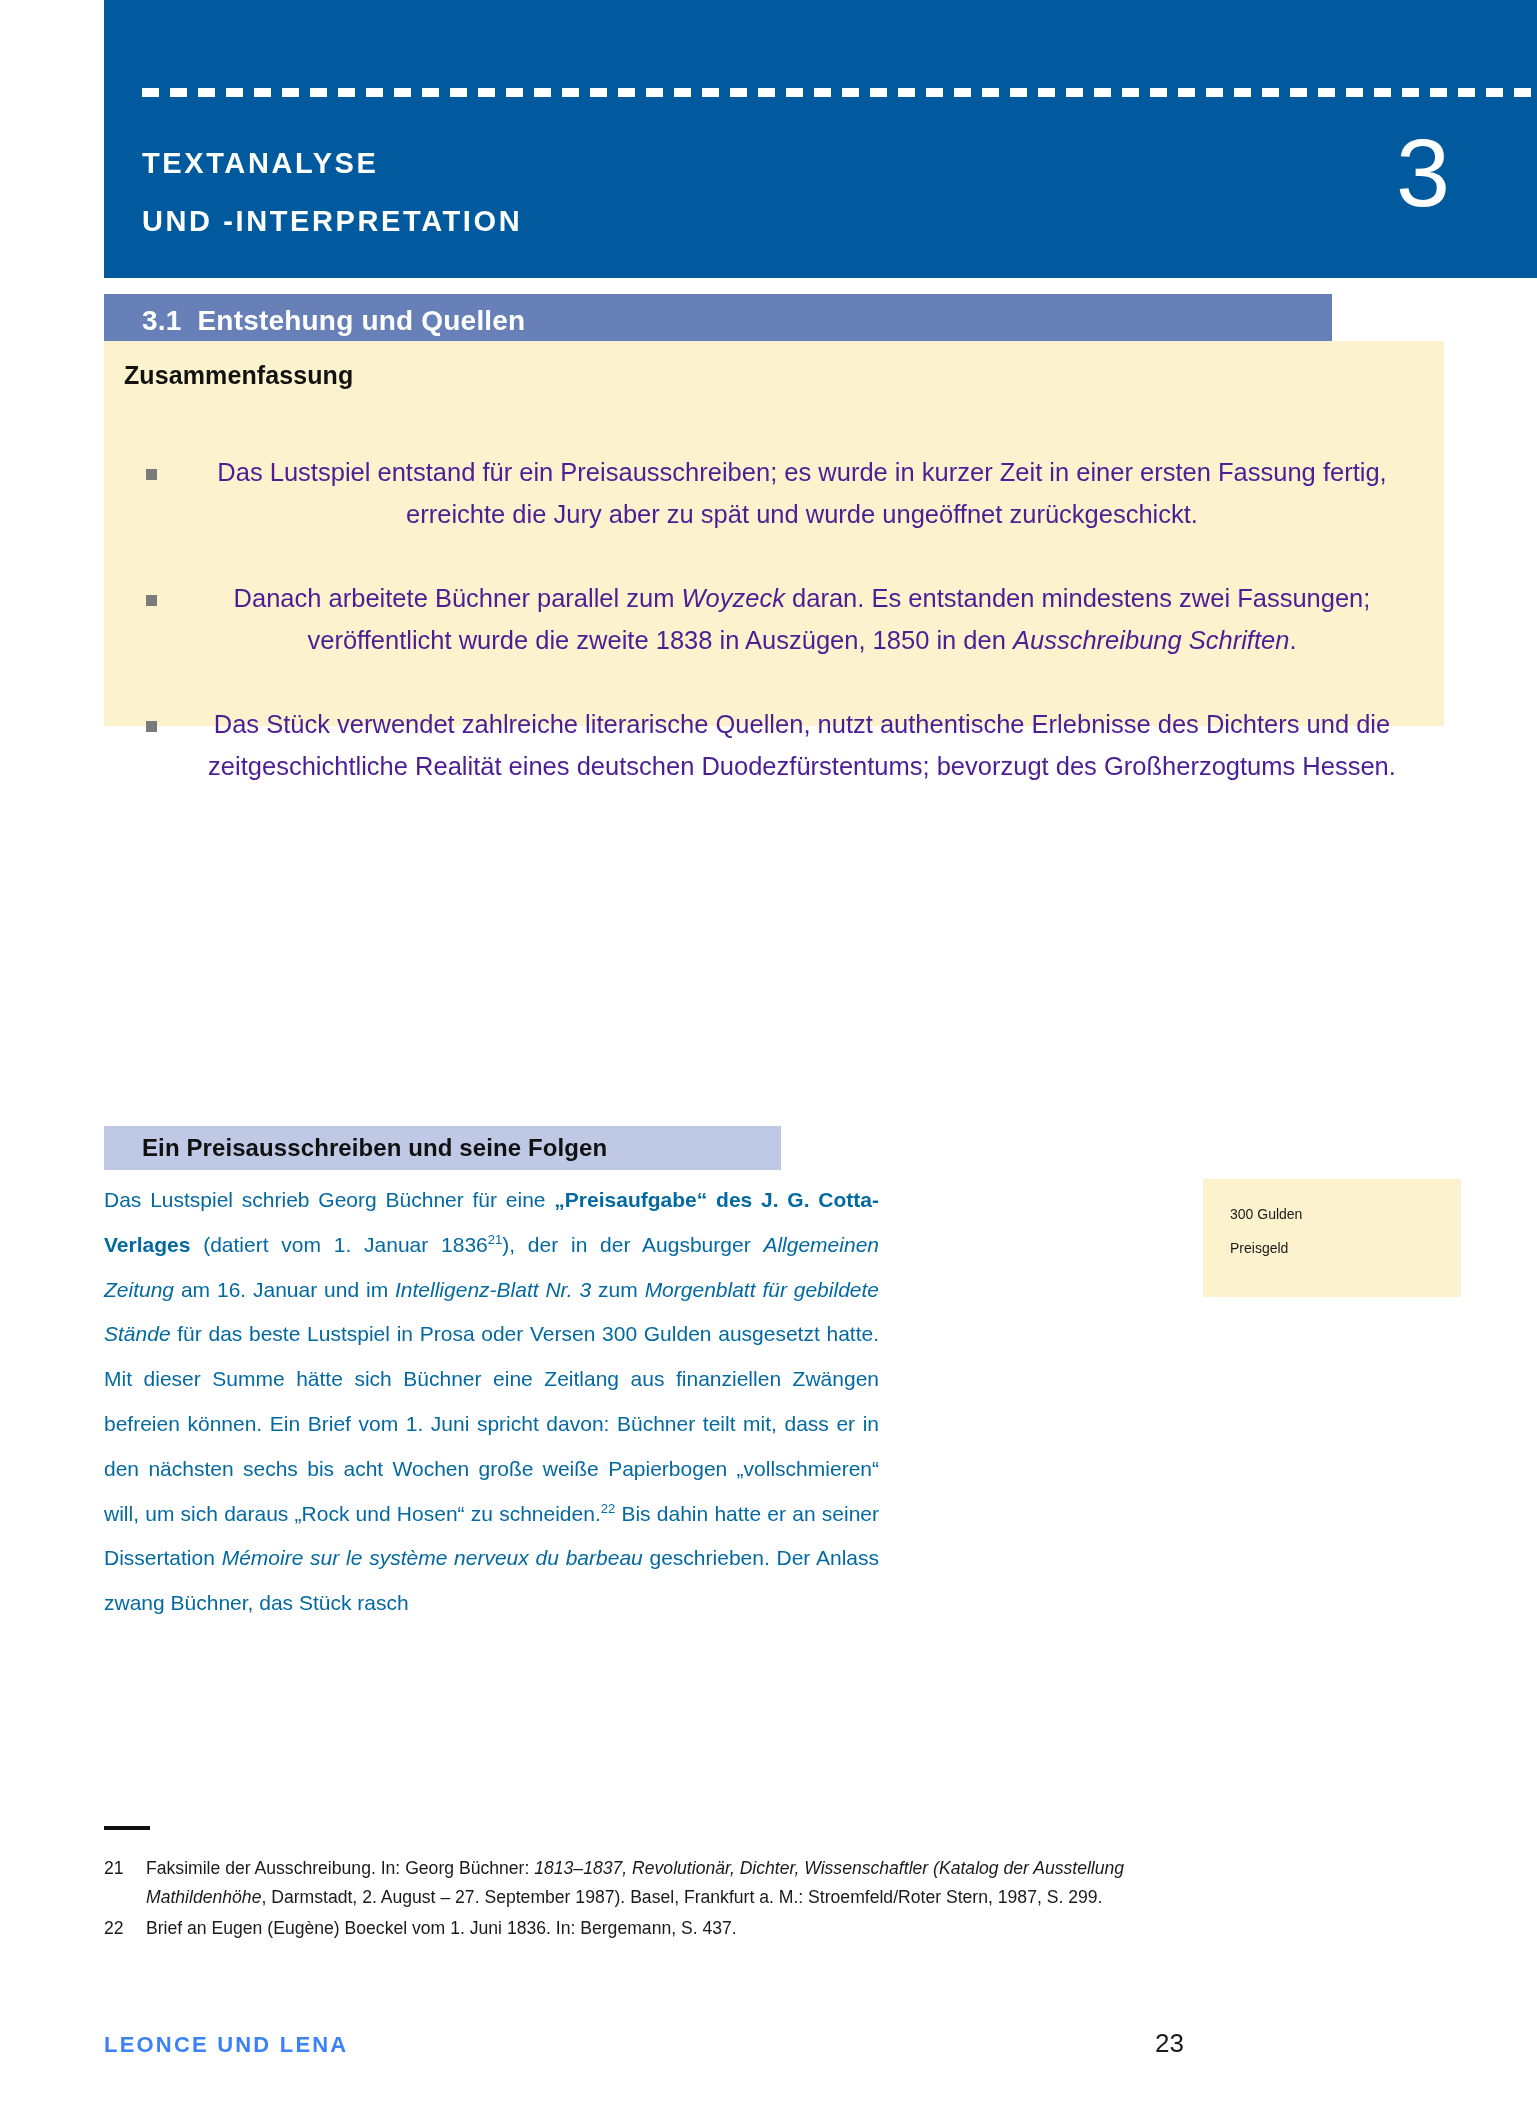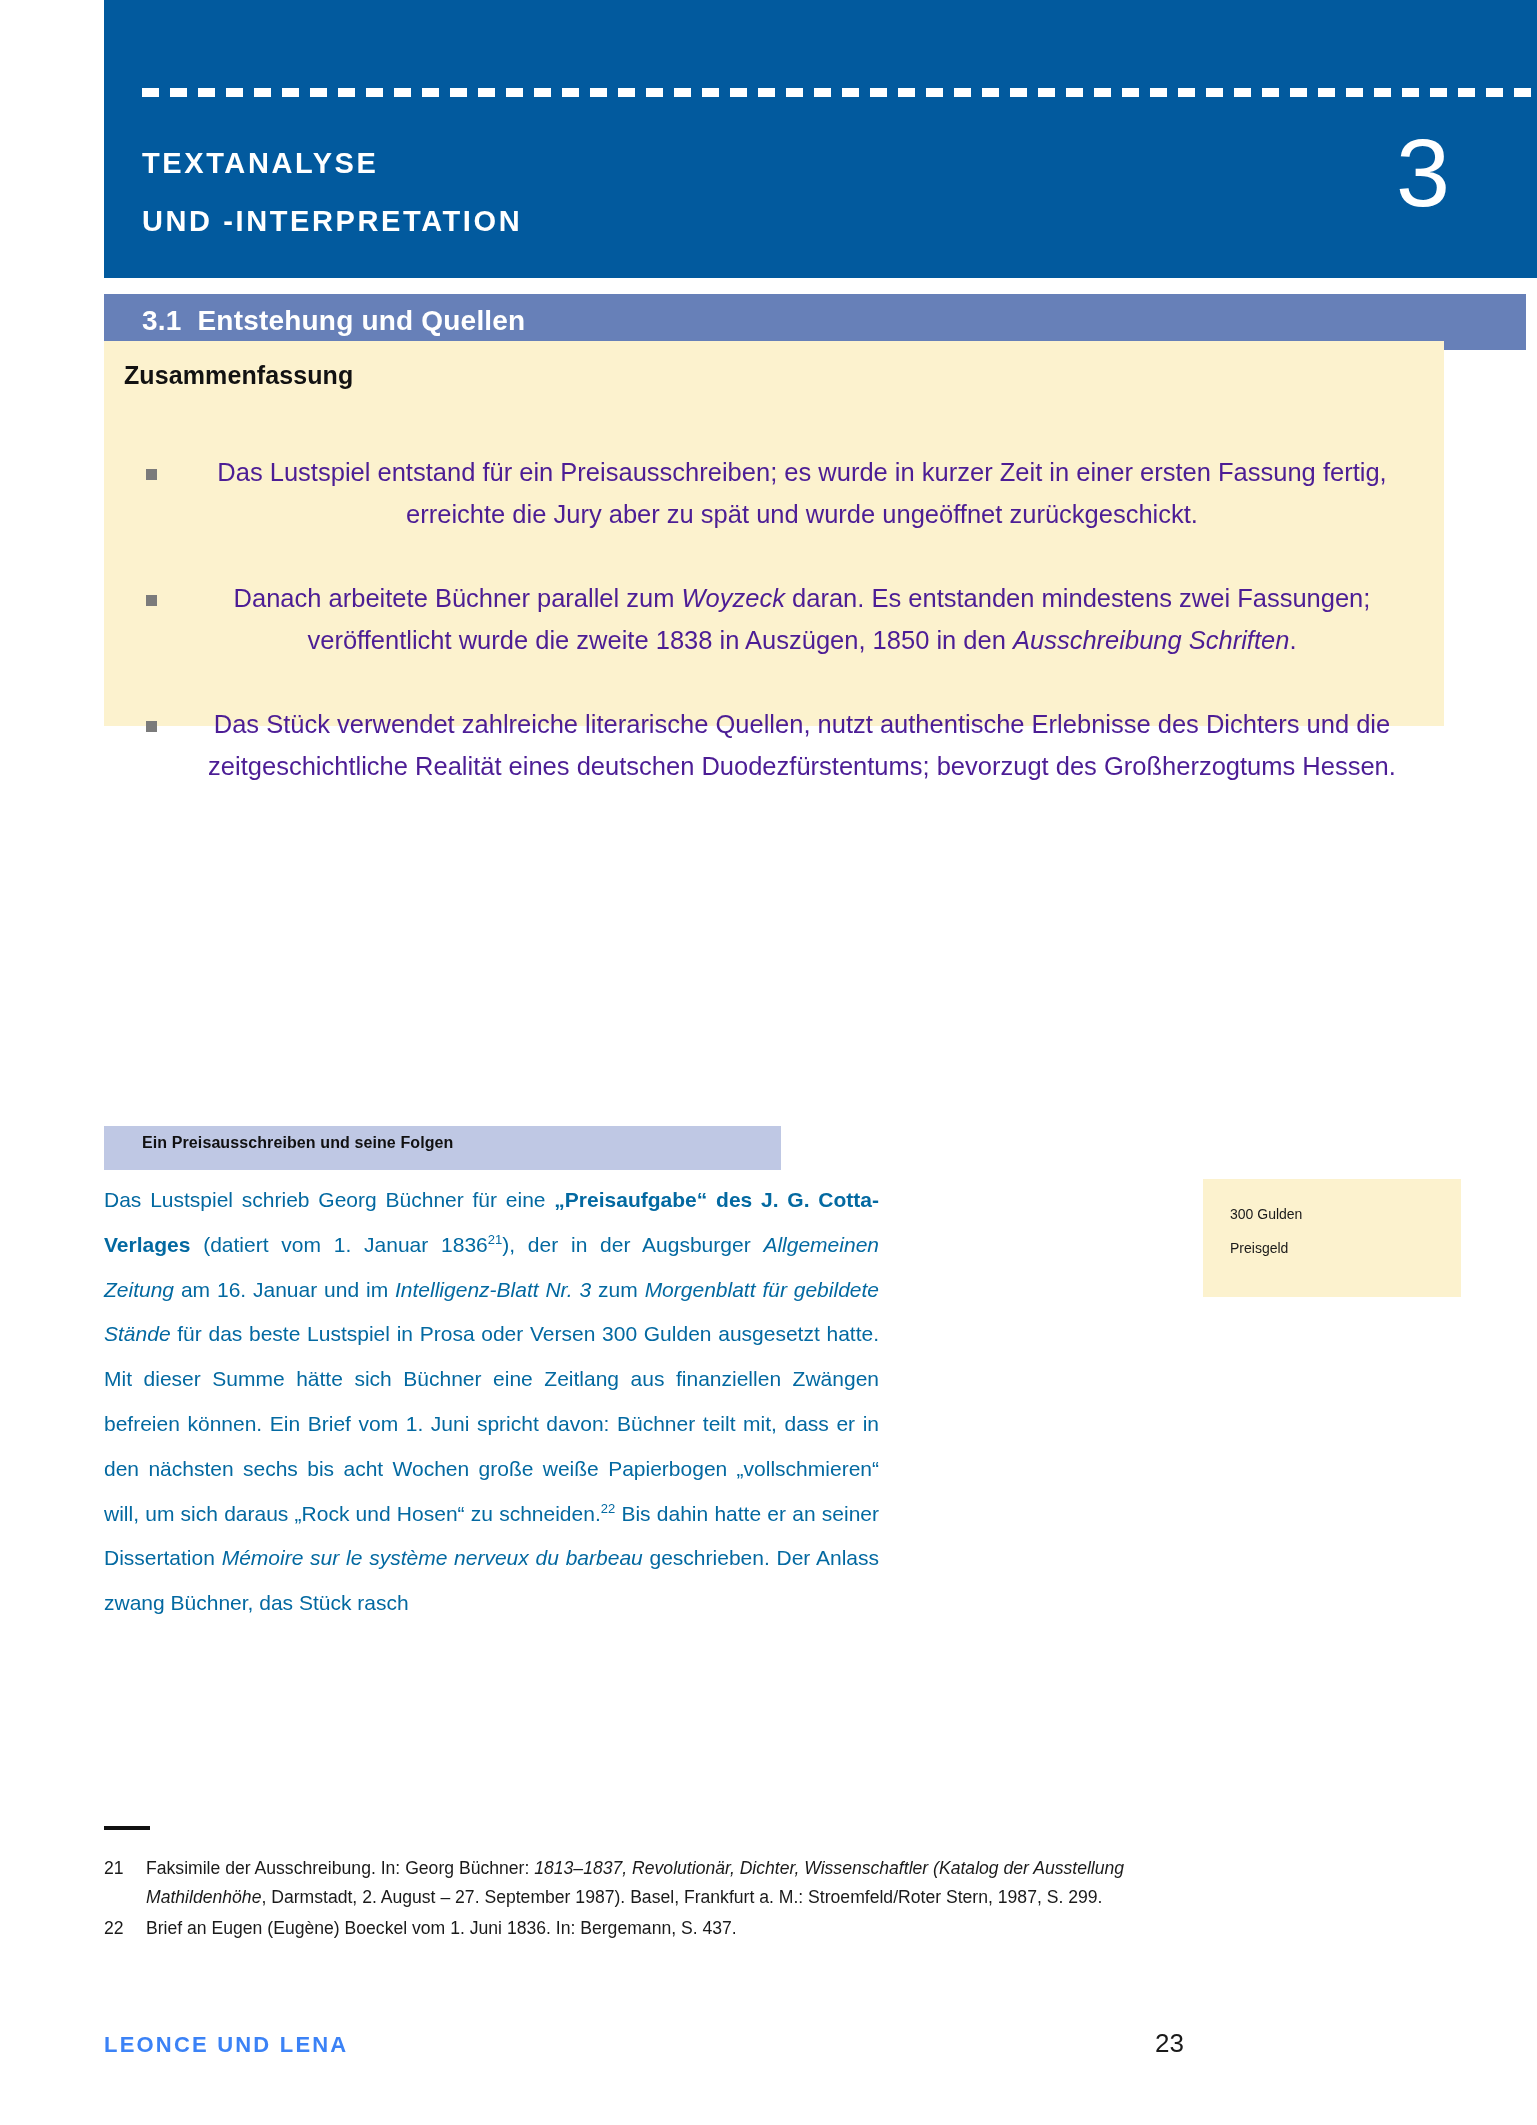--- a/index.html
+++ b/index.html
@@ -69,21 +69,21 @@
     font-weight: 400;
     line-height: 1;
     letter-spacing: -1px;
   }
 
   
   .section-bar {
     position: absolute;
     left: 104px;
     top: 294px;
-    width: 1422px;
+    width: 1228px;
     height: 56px;
     background: #6780b8;
   }
   .section-bar .section-label {
     position: absolute;
     left: 38px;
     top: 11px;
     color: #ffffff;
     font-size: 28px;
     font-weight: 700;
@@ -144,21 +144,21 @@
     left: 104px;
     top: 1126px;
     width: 677px;
     height: 44px;
     background: #bfc8e4;
   }
   .subhead span {
     position: absolute;
     left: 38px;
     top: 8px;
-    font-size: 16px;
+    font-size: 24px;
     font-weight: 700;
     color: #111111;
     letter-spacing: 0.1px;
     white-space: nowrap;
   }
 
   
   .body-text {
     position: absolute;
     left: 104px;

